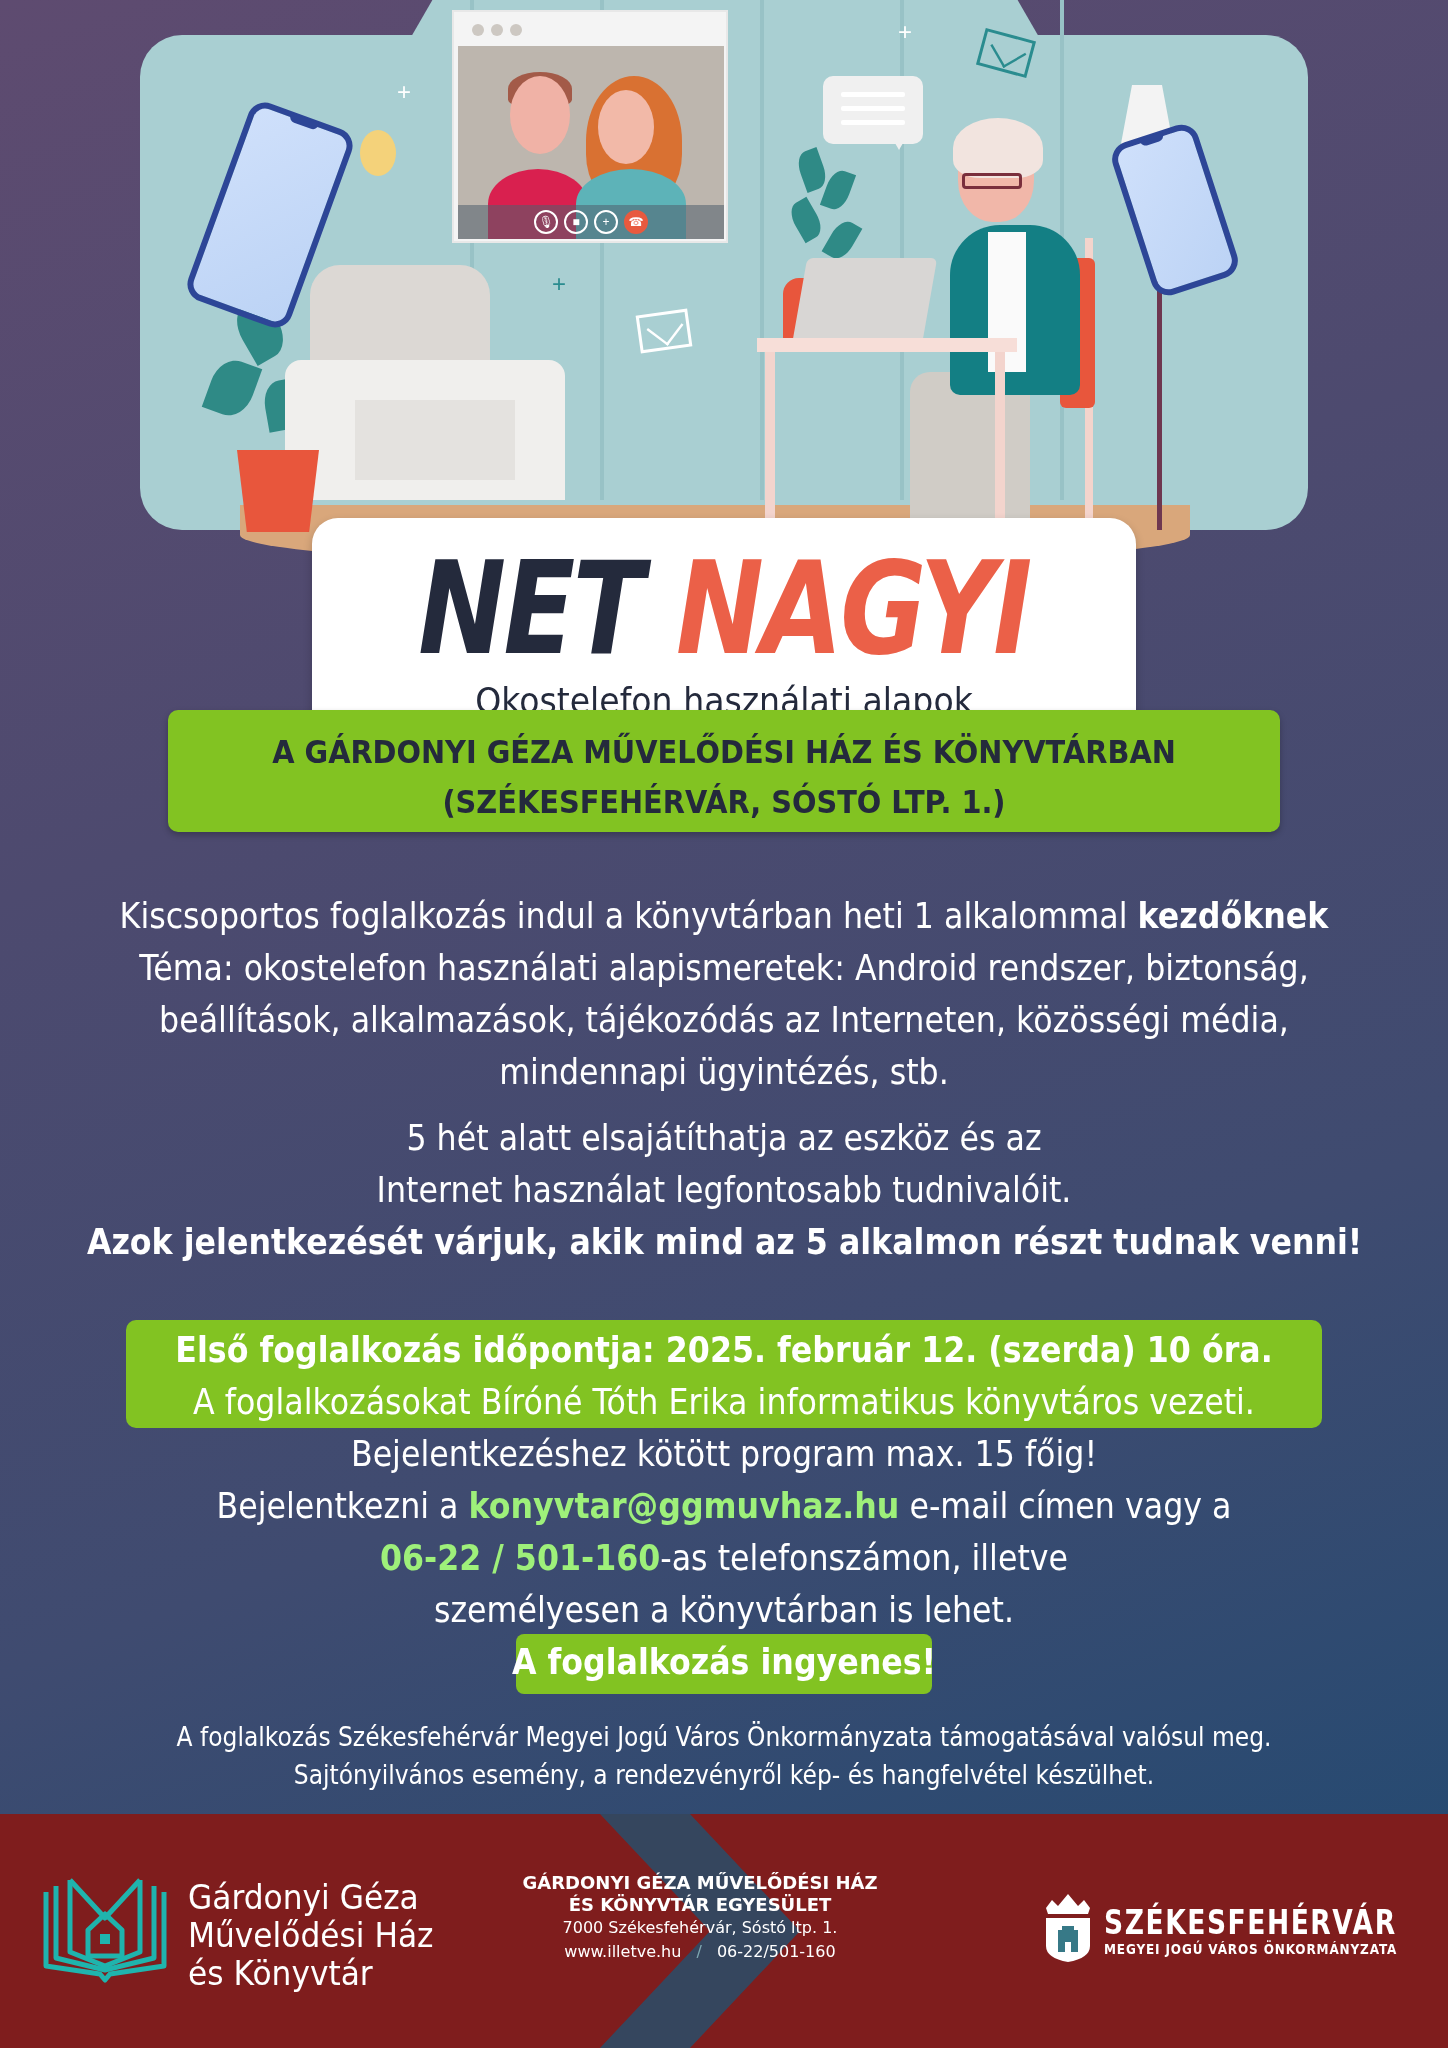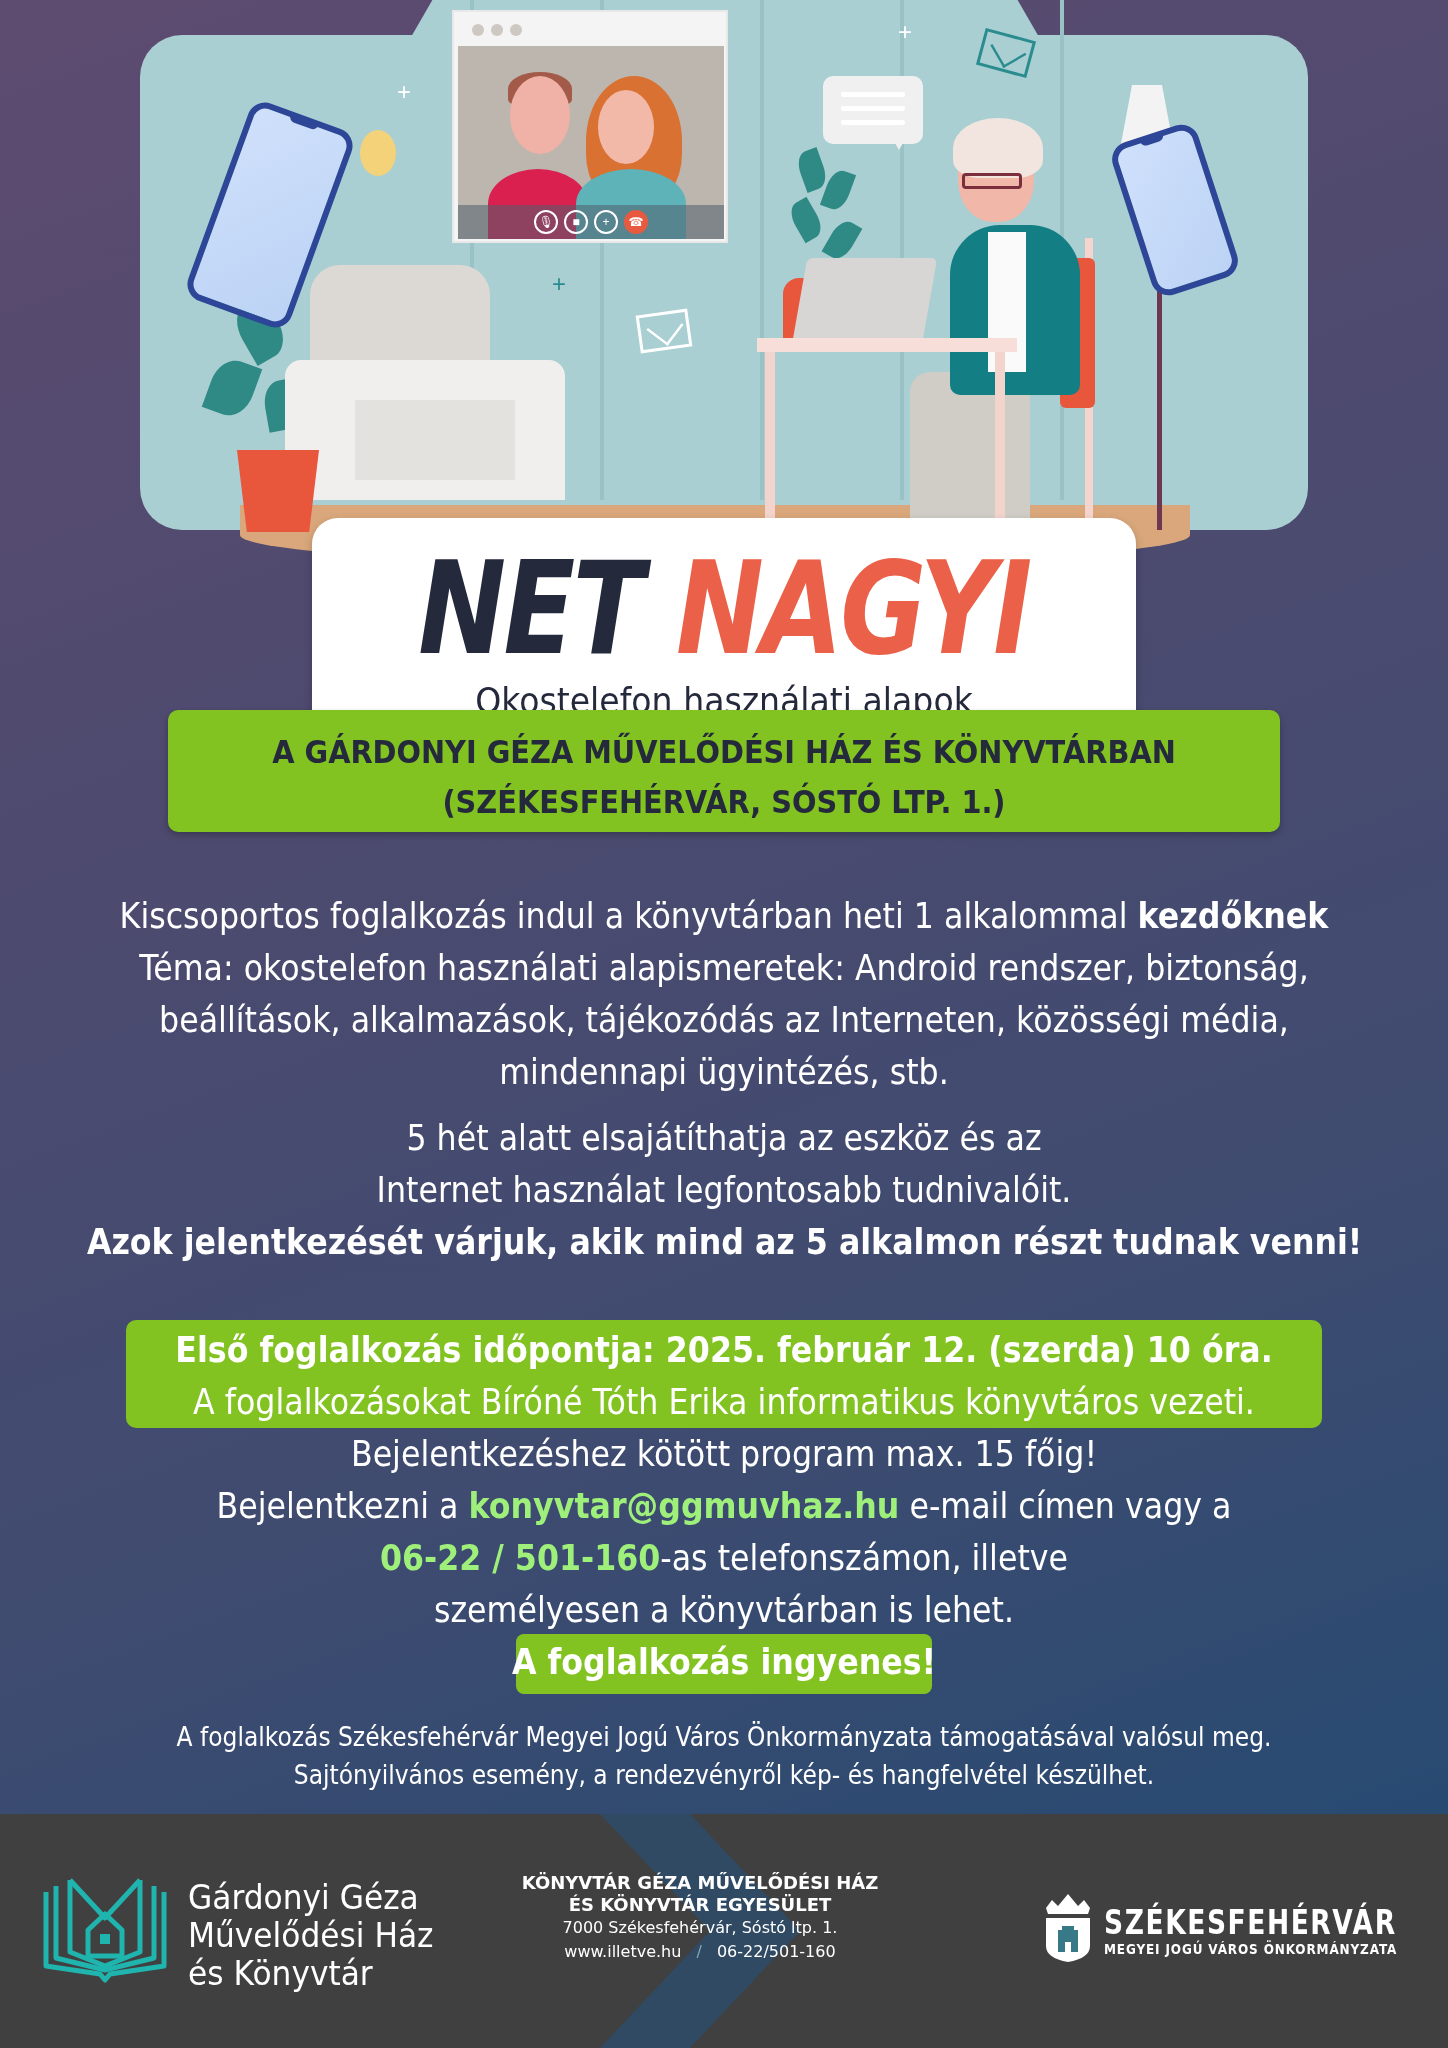--- a/index.html
+++ b/index.html
@@ -154,21 +154,21 @@
 
   .small-note {
     position: absolute; left: 0; right: 0; top: 1718px; text-align: center;
     font-family: "DejaVu Sans", sans-serif; font-size: 26px; line-height: 38px; color: #fff;
   }
   .small-note .line { display: block; transform: scaleX(0.9); white-space: nowrap; }
 
   
   .footer {
     position: absolute; left: 0; top: 1814px; width: 1448px; height: 234px;
-    background: #404040; overflow: hidden;
+    background: #7f1d1d; overflow: hidden;
   }
   .footer-chevron {
     position: absolute; left: 600px; top: 0; width: 200px; height: 234px;
     background: #2e4b66; opacity: 0.9;
     clip-path: polygon(0 0, 45% 0, 100% 50%, 45% 100%, 0 100%, 55% 50%);
   }
   .footer-logo-left { position: absolute; left: 40px; top: 60px; width: 130px; height: 110px; }
   .footer-brand-left {
     position: absolute; left: 188px; top: 64px;
     font-family: "DejaVu Sans", sans-serif; font-size: 34px; line-height: 38px; color: #fff;
@@ -331,21 +331,21 @@
     </g>
     <rect x="60" y="60" width="10" height="10" fill="#1fb4ad"></rect>
   </svg>
   <div class="footer-brand-left">
     <div>Gárdonyi Géza</div>
     <div>Művelődési Ház</div>
     <div>és Könyvtár</div>
   </div>
 
   <div class="footer-center">
-    <div class="fc-title">KÖNYVTÁR GÉZA MŰVELŐDÉSI HÁZ</div>
+    <div class="fc-title">GÁRDONYI GÉZA MŰVELŐDÉSI HÁZ</div>
     <div class="fc-title">ÉS KÖNYVTÁR EGYESÜLET</div>
     <div class="fc-line">7000 Székesfehérvár, Sóstó ltp. 1.</div>
     <div class="fc-line">
       <span>www.illetve.hu</span>
       <span class="fc-sep">/</span>
       <span>06-22/501-160</span>
     </div>
   </div>
 
   <svg class="crest" viewBox="0 0 52 74">

